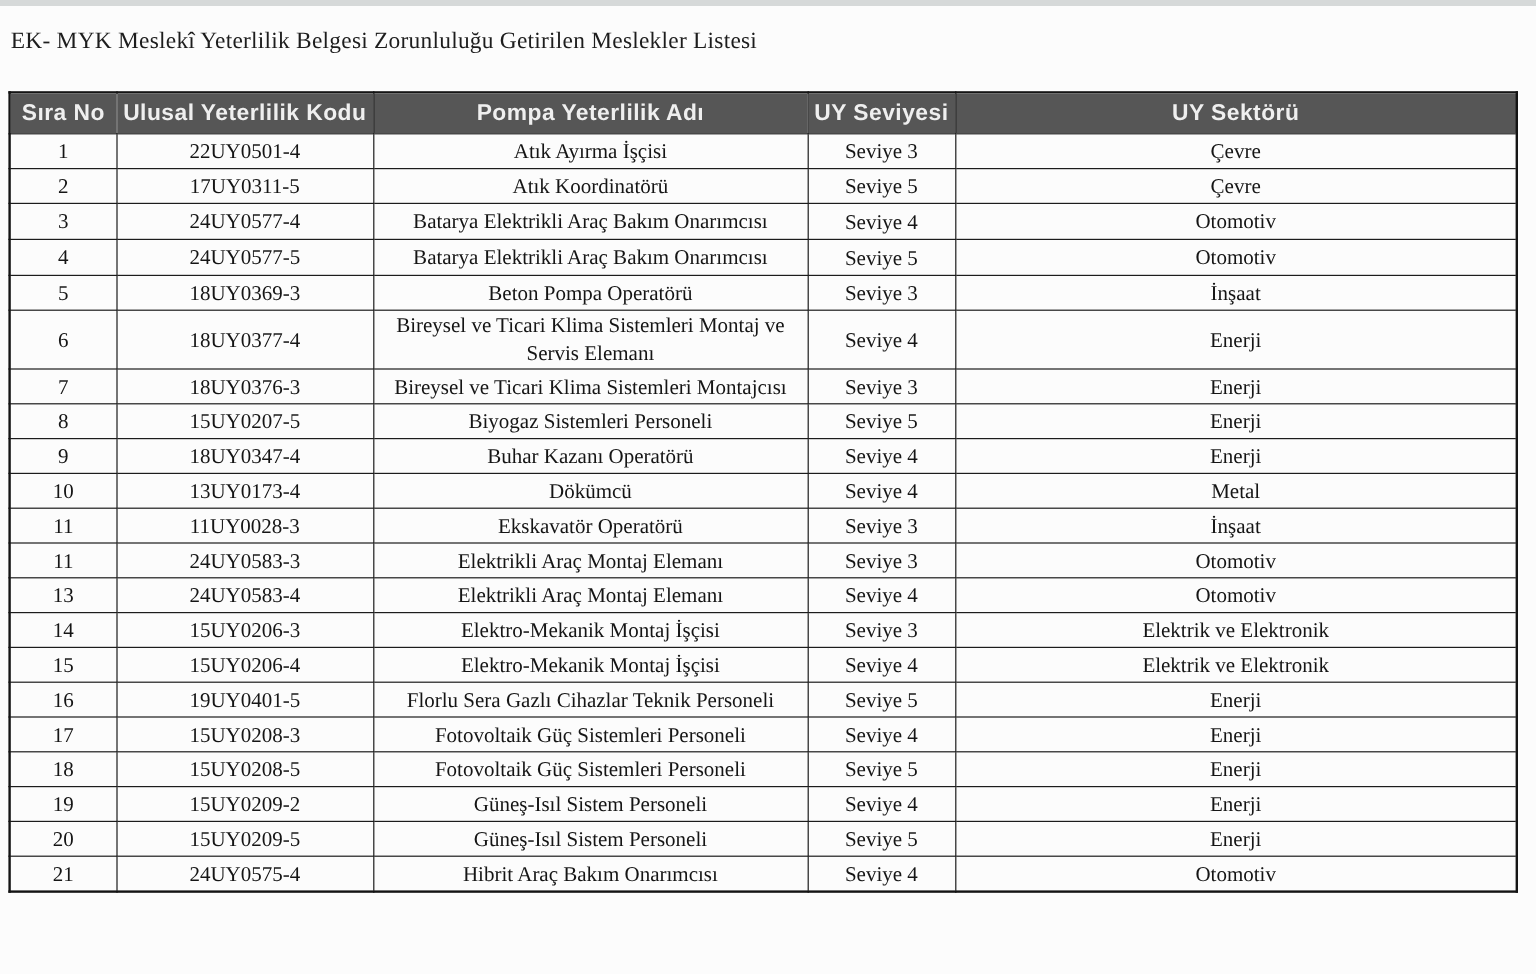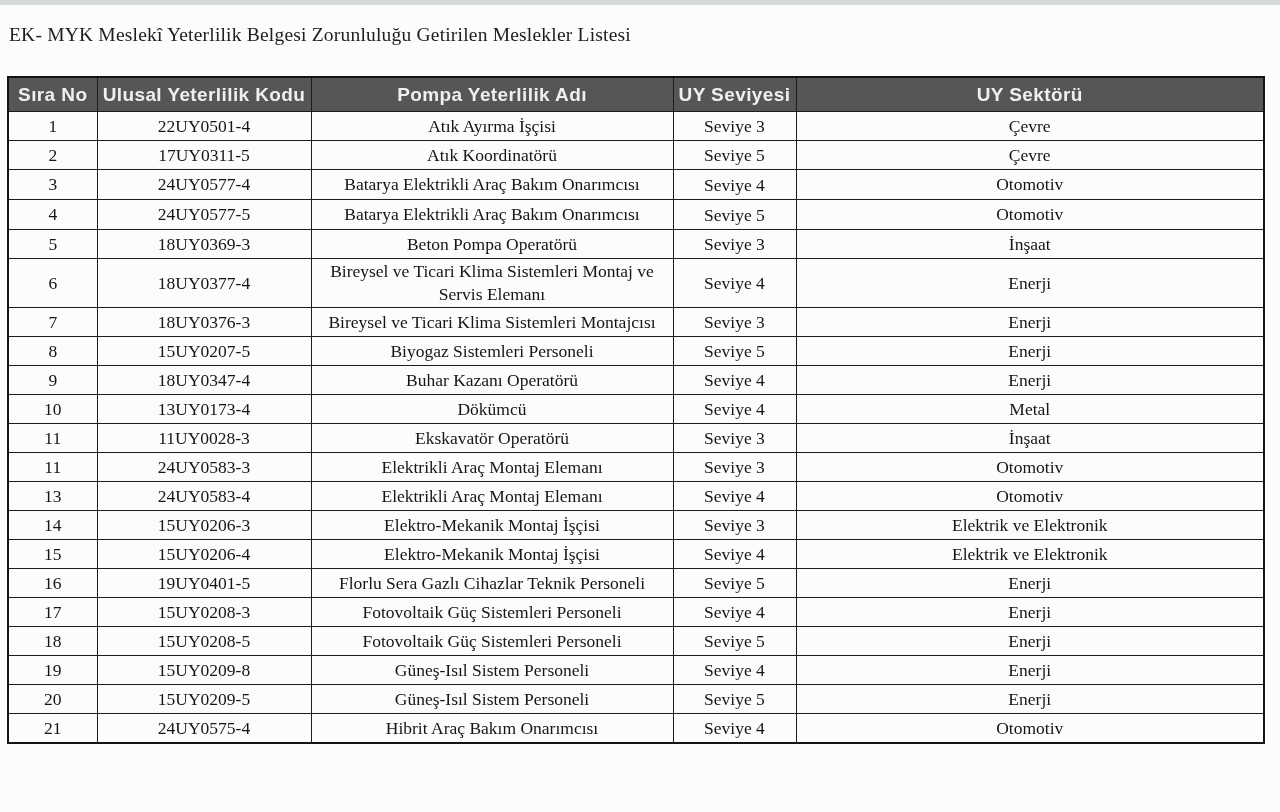--- a/index.html
+++ b/index.html
@@ -229,21 +229,21 @@
       </tr>
       <tr>
         <td class="col-sira">18</td>
         <td class="col-code">15UY0208-5</td>
         <td class="col-name"><span>Fotovoltaik Güç Sistemleri Personeli</span></td>
         <td class="col-level">Seviye 5</td>
         <td class="col-sector">Enerji</td>
       </tr>
       <tr>
         <td class="col-sira">19</td>
-        <td class="col-code">15UY0209-8</td>
+        <td class="col-code">15UY0209-2</td>
         <td class="col-name"><span>Güneş-Isıl Sistem Personeli</span></td>
         <td class="col-level">Seviye 4</td>
         <td class="col-sector">Enerji</td>
       </tr>
       <tr>
         <td class="col-sira">20</td>
         <td class="col-code">15UY0209-5</td>
         <td class="col-name"><span>Güneş-Isıl Sistem Personeli</span></td>
         <td class="col-level">Seviye 5</td>
         <td class="col-sector">Enerji</td>

